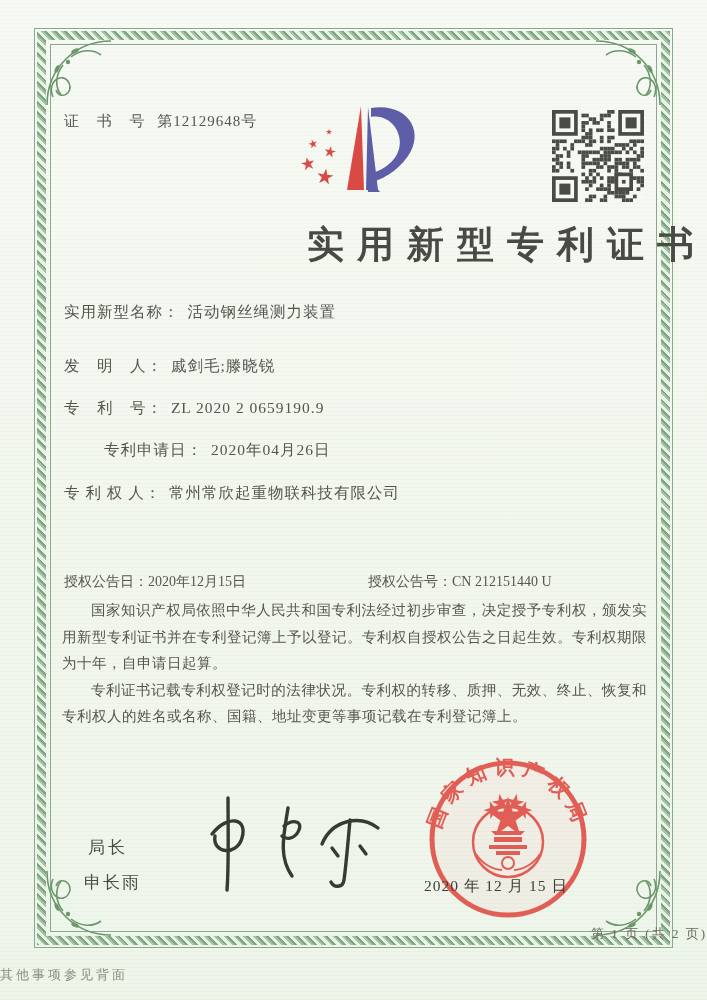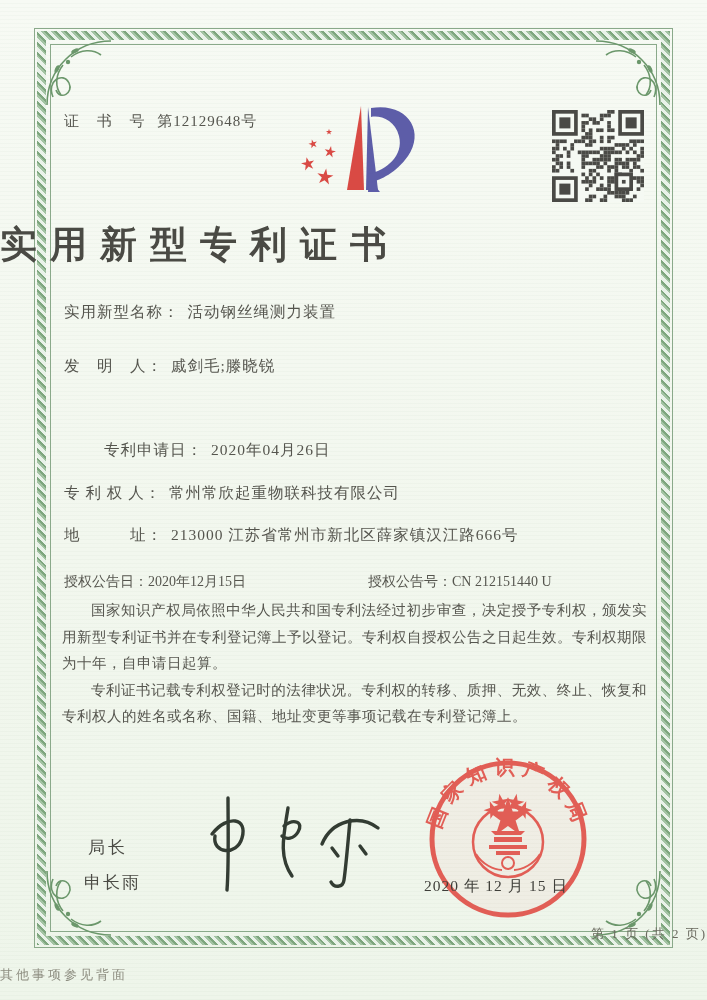--- a/index.html
+++ b/index.html
@@ -24,21 +24,21 @@
   .corner.tl{left:6px;top:6px;}
   .corner.tr{right:6px;top:6px;transform:scaleX(-1);}
   .corner.bl{left:6px;bottom:6px;transform:scaleY(-1);}
   .corner.br{right:6px;bottom:6px;transform:scale(-1,-1);}
   
   .cert-no{position:absolute;left:64px;top:112px;font-size:15px;color:#55554e;}
   .cert-no .lbl{letter-spacing:7px;}
   .cert-no .val{margin-left:2px;letter-spacing:1px;}
   .logo{position:absolute;left:268px;top:94px;width:164px;height:112px;}
   .qr{position:absolute;left:552px;top:110px;width:92px;height:92px;}
-  .title{position:absolute;left:0;right:0;top:220px;text-align:left;
+  .title{position:absolute;left:0;right:0;top:220px;text-align:right;
     font-size:37px;font-weight:bold;color:#4a4a44;letter-spacing:13px;}
   
   .field{position:absolute;left:64px;font-size:15.5px;color:#55554e;white-space:nowrap;}
   .field .lbl{letter-spacing:1px;}
   .field .val{margin-left:4px;letter-spacing:1px;}
   .f0{top:302px;} .f1{top:356px;} .f2{top:398px;} .f3{top:440px;margin-left:40px;} .f4{top:483px;} .f5{top:525px;}
   .grant{position:absolute;left:64px;top:573px;font-size:14px;color:#55554e;white-space:nowrap;}
   .grant .pair2{position:absolute;left:304px;top:0;}
   
   .body-text{position:absolute;left:62px;right:60px;top:597px;
@@ -364,31 +364,31 @@
   <div class="title">实用新型专利证书</div>
 
   <div class="field f0">
     <span class="lbl">实用新型名称：</span>
     <span class="val">活动钢丝绳测力装置</span>
   </div>
   <div class="field f1">
     <span class="lbl">发　明　人：</span>
     <span class="val">戚剑毛;滕晓锐</span>
   </div>
+  <div class="field f2">
+    <span class="lbl">专　利　号：</span>
+    <span class="val">ZL 2020 2 0659190.9</span>
+  </div>
   <div class="field f3">
     <span class="lbl">专利申请日：</span>
     <span class="val">2020年04月26日</span>
   </div>
   <div class="field f4">
     <span class="lbl">专 利 权 人：</span>
     <span class="val">常州常欣起重物联科技有限公司</span>
-  </div>
-  <div class="field f5">
-    <span class="lbl">地　　　址：</span>
-    <span class="val">213000 江苏省常州市新北区薛家镇汉江路666号</span>
   </div>
 
   <div class="grant">
     <span>授权公告日：</span><span>2020年12月15日</span>
     <span class="pair2">
       <span>授权公告号：</span><span>CN 212151440 U</span>
     </span>
   </div>
 
   <div class="body-text">

